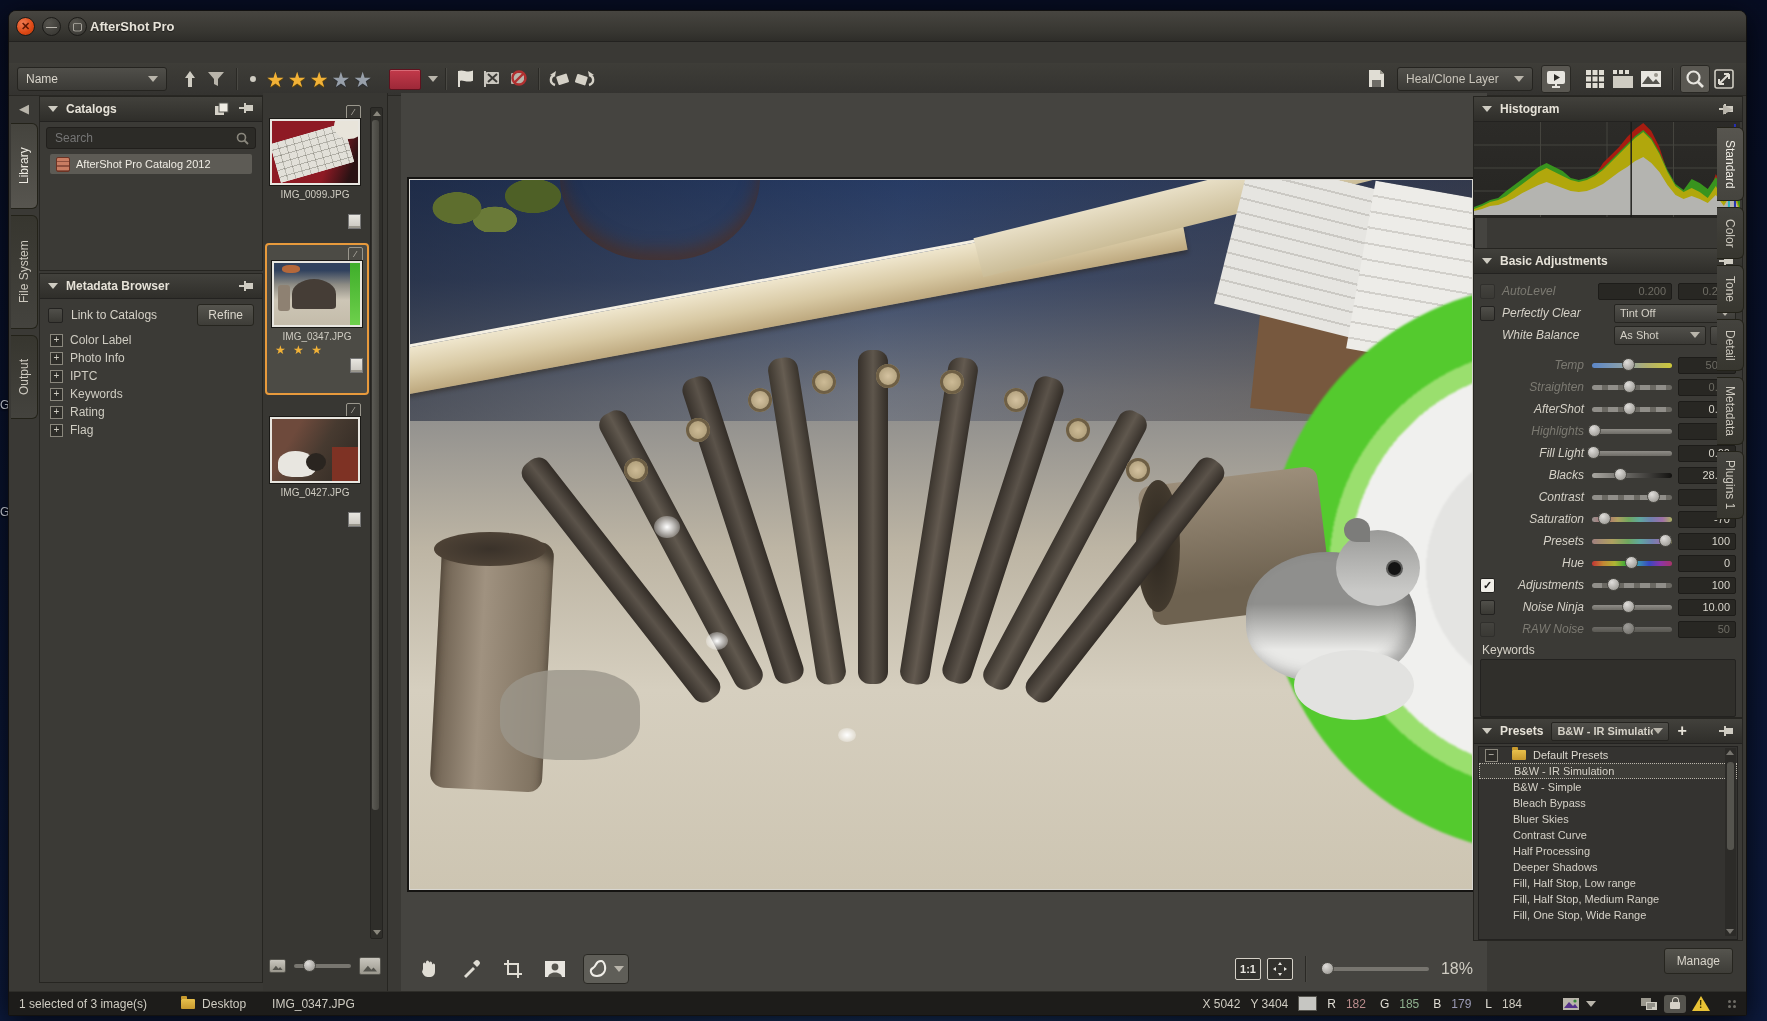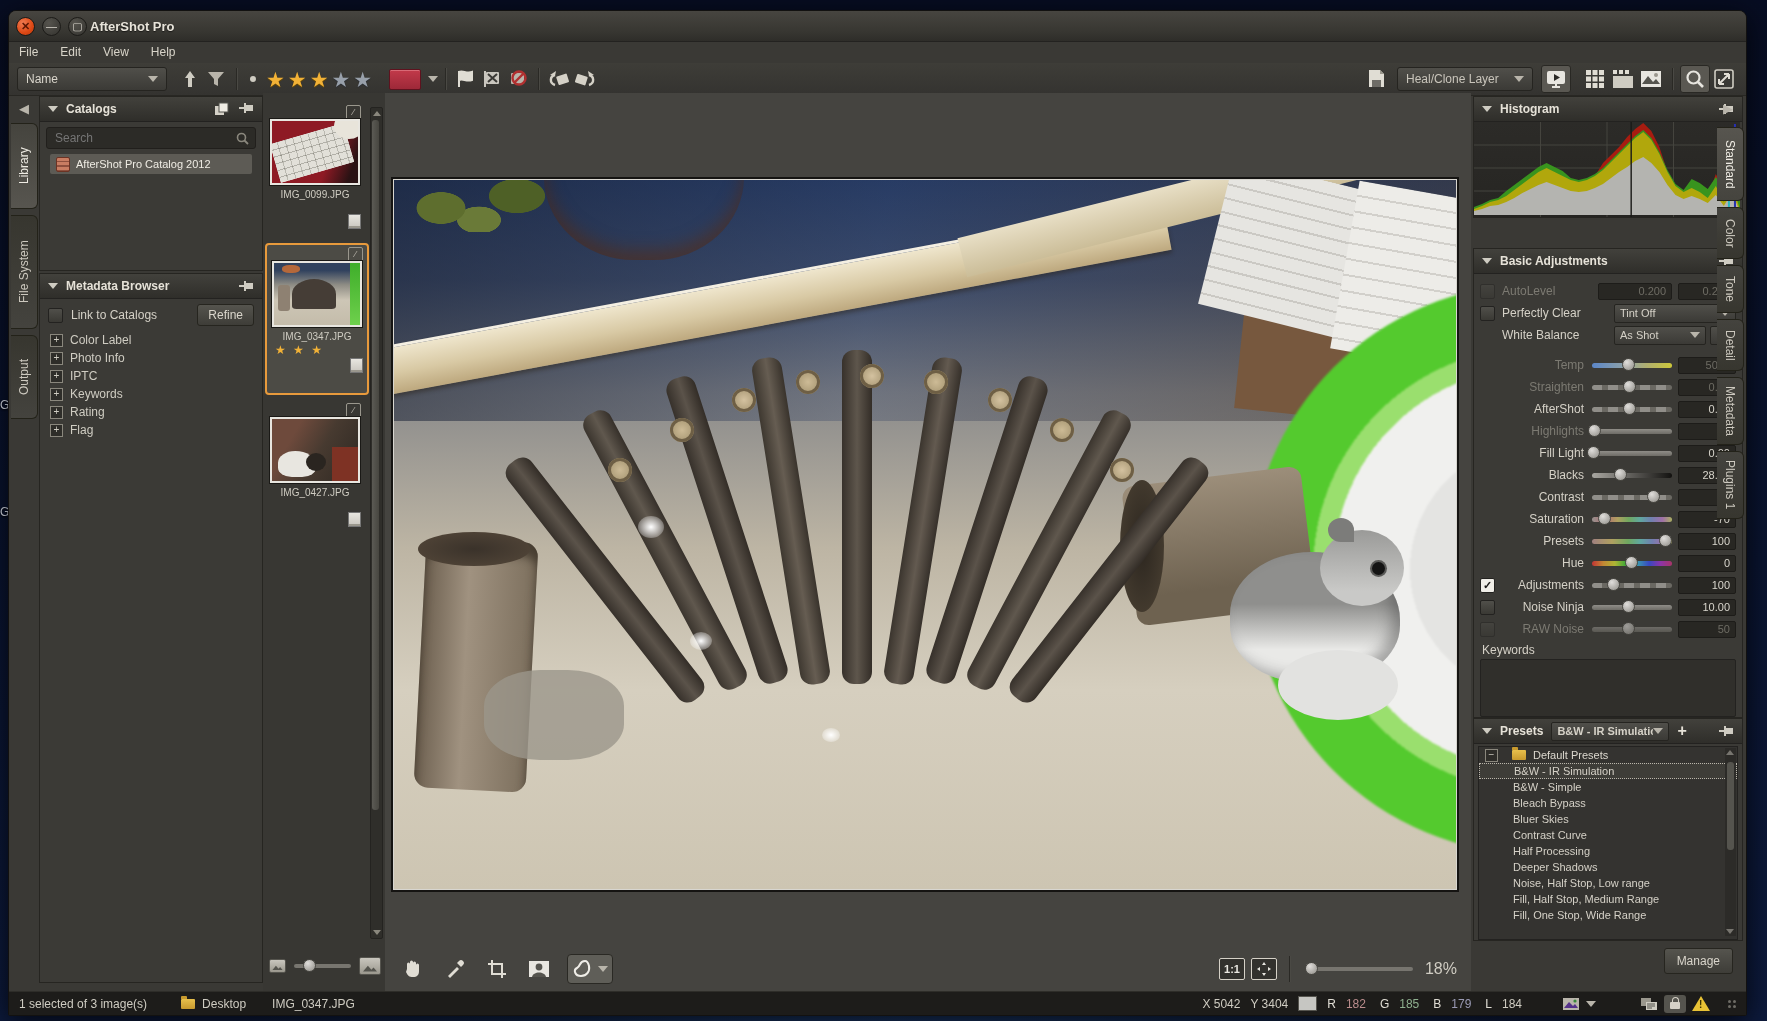--- a/index.html
+++ b/index.html
@@ -80,40 +80,40 @@
   .jpgbadge{position:absolute;right:4px;width:11px;height:13px;background:linear-gradient(#e8e6e0,#c9c6be);border:1px solid #777;
     box-shadow:inset 0 -2px 0 #9a978d;}
   .fstars{color:#f2b237;font-size:12px;letter-spacing:2px;padding:1px 0 3px 8px;}
   #fsscroll{position:absolute;right:4px;top:14px;width:11px;height:830px;background:#2f2e2a;border:1px solid #242320;border-radius:2px;}
   #fsscroll .sthumb{position:absolute;left:1px;top:12px;width:7px;height:690px;background:linear-gradient(90deg,#5b5a54,#474640);border-radius:3px;}
   .sarrow{position:absolute;left:2px;width:0;height:0;border-left:4px solid transparent;border-right:4px solid transparent;}
   #fslider{position:absolute;left:6px;bottom:14px;width:112px;height:22px;display:flex;align-items:center;}
   .imgico{background:linear-gradient(#c9c6be,#9a978d);border:1px solid #55544e;border-radius:2px;position:relative;}
   .imgico::after{content:"";position:absolute;left:15%;top:45%;width:70%;height:40%;background:#55544e;clip-path:polygon(0 100%,35% 10%,60% 70%,75% 35%,100% 100%);}
   
-  #viewer{position:absolute;left:376px;top:82px;width:1086px;height:898px;background:#454440;}
+  #viewer{position:absolute;left:392px;top:82px;width:1086px;height:898px;background:#454440;}
   #photo{position:absolute;left:8px;top:86px;width:1062px;height:709px;background:#888;overflow:hidden;
     border:1px solid #d8d6d0;box-shadow:0 0 0 2px #151412;}
   .ph{position:absolute;}
   #vtools{position:absolute;left:0;bottom:0;width:100%;height:44px;display:flex;align-items:center;}
   .vico{margin-left:14px;display:flex;align-items:center;justify-content:center;width:28px;height:28px;color:#d5d1c7;}
   .vico.pressed{background:#5f5e58;border:1px solid #2a2924;border-radius:4px;width:44px;}
   #zoomgrp{margin-left:auto;margin-right:14px;display:flex;align-items:center;}
   .zbtn{width:24px;height:20px;border:1px solid #d5d1c7;border-radius:2px;background:#32312d;color:#e8e6e0;
     font-size:11px;font-weight:bold;display:flex;align-items:center;justify-content:center;margin-left:6px;}
   #zslider{position:relative;width:105px;height:4px;background:#77756f;border-radius:2px;margin:0 12px 0 18px;}
   #zslider .th{left:4%;}
   .zpct{color:#cfccc2;font-size:16px;}
   
   #rightpanel{position:absolute;left:1464px;top:85px;width:270px;height:888px;}
   #histbox{position:absolute;left:0;top:0;width:268px;}
   #histsvg{display:block;width:266px;height:95px;background:linear-gradient(#2c2b28,#262522);}
   #adjbox{position:absolute;left:0;top:152px;width:268px;}
   .arow{position:relative;display:flex;align-items:center;height:22px;padding:0 6px;}
-  .albl{width:104px;text-align:right;padding-right:8px;color:#d5d1c7;font-size:12px;white-space:nowrap;overflow:hidden;direction:rtl;flex:none;}
+  .albl{width:104px;text-align:right;padding-right:8px;color:#d5d1c7;font-size:12px;white-space:nowrap;overflow:hidden;direction:rtl;flex:none;font-style:italic;}
   .albl.ltr{direction:ltr;text-align:left;}
   .dis{color:#7c7a72 !important;}
   .trk{position:relative;flex:1;height:5px;border-radius:3px;background:linear-gradient(#8f8d88,#6e6c66);}
   .t-dash{background:repeating-linear-gradient(90deg,#908e89 0 10px,#6a6862 10px 16px);}
   .t-temp{background:linear-gradient(90deg,#5b86c8,#93a4a4 45%,#b2b06c 70%,#cdc83a);}
   .t-blacks{background:linear-gradient(90deg,#a8a6a0,#131210);}
   .t-sat{background:linear-gradient(90deg,#98908e,#b07070 18%,#b0a060 32%,#70a860 46%,#60a8a0 60%,#7080b0 74%,#a070a8 88%,#aab060);}
   .t-vib{background:linear-gradient(90deg,#a08080,#b0a060 25%,#70a860 45%,#60a8a0 60%,#7080b0 75%,#a070a8 90%,#b0b060);}
   .t-hue{background:linear-gradient(90deg,#c23434,#c28834,#aeb434,#38a838,#3896b0,#3848c2,#8c34a8,#a83468);}
   .th{position:absolute;top:-5px;margin-left:-7px;width:13px;height:13px;border-radius:50%;
@@ -170,26 +170,20 @@
         </div>
       <div class="winbtn">
           <span>—</span>
         </div>
       <div class="winbtn">
           <span>▢</span>
         </div>
       <div id="wtitle">AfterShot Pro</div>
     </div>
 
-    <div id="menubar">
-      <span class="menuitem">File</span>
-      <span class="menuitem">Edit</span>
-      <span class="menuitem">View</span>
-      <span class="menuitem">Help</span>
-    </div>
 
     <div id="toolbar">
       <div id="sortsel">
         <span>Name</span>
           <span class="ddarrow"></span>
       </div>
       <div class="tbtn" style="margin-left:10px">
         <svg width="12" height="18" viewBox="0 0 12 18">
             <path d="M6 1 L11 8 H8 V17 H4 V8 H1 Z" fill="#cfccc2"></path>
           </svg>
@@ -745,21 +739,21 @@
             <span class="foldico"></span>
             <span>Default Presets</span>
           </div>
           <div class="prow sel">B&amp;W - IR Simulation</div>
           <div class="prow">B&amp;W - Simple</div>
           <div class="prow">Bleach Bypass</div>
           <div class="prow">Bluer Skies</div>
           <div class="prow">Contrast Curve</div>
           <div class="prow">Half Processing</div>
           <div class="prow">Deeper Shadows</div>
-          <div class="prow">Noise, Half Stop, Low range</div>
+          <div class="prow">Fill, Half Stop, Low range</div>
           <div class="prow">Fill, Half Stop, Medium Range</div>
           <div class="prow">Fill, One Stop, Wide Range</div>
           <div class="pscroll">
             <span class="sarrow" style="left:1px;top:2px;border-bottom:5px solid #77756f"></span>
             <div class="sthumb"></div>
             <span class="sarrow" style="left:1px;bottom:2px;border-top:5px solid #77756f"></span>
           </div>
         </div>
       </div>
       <div id="managebtn">Manage</div>

